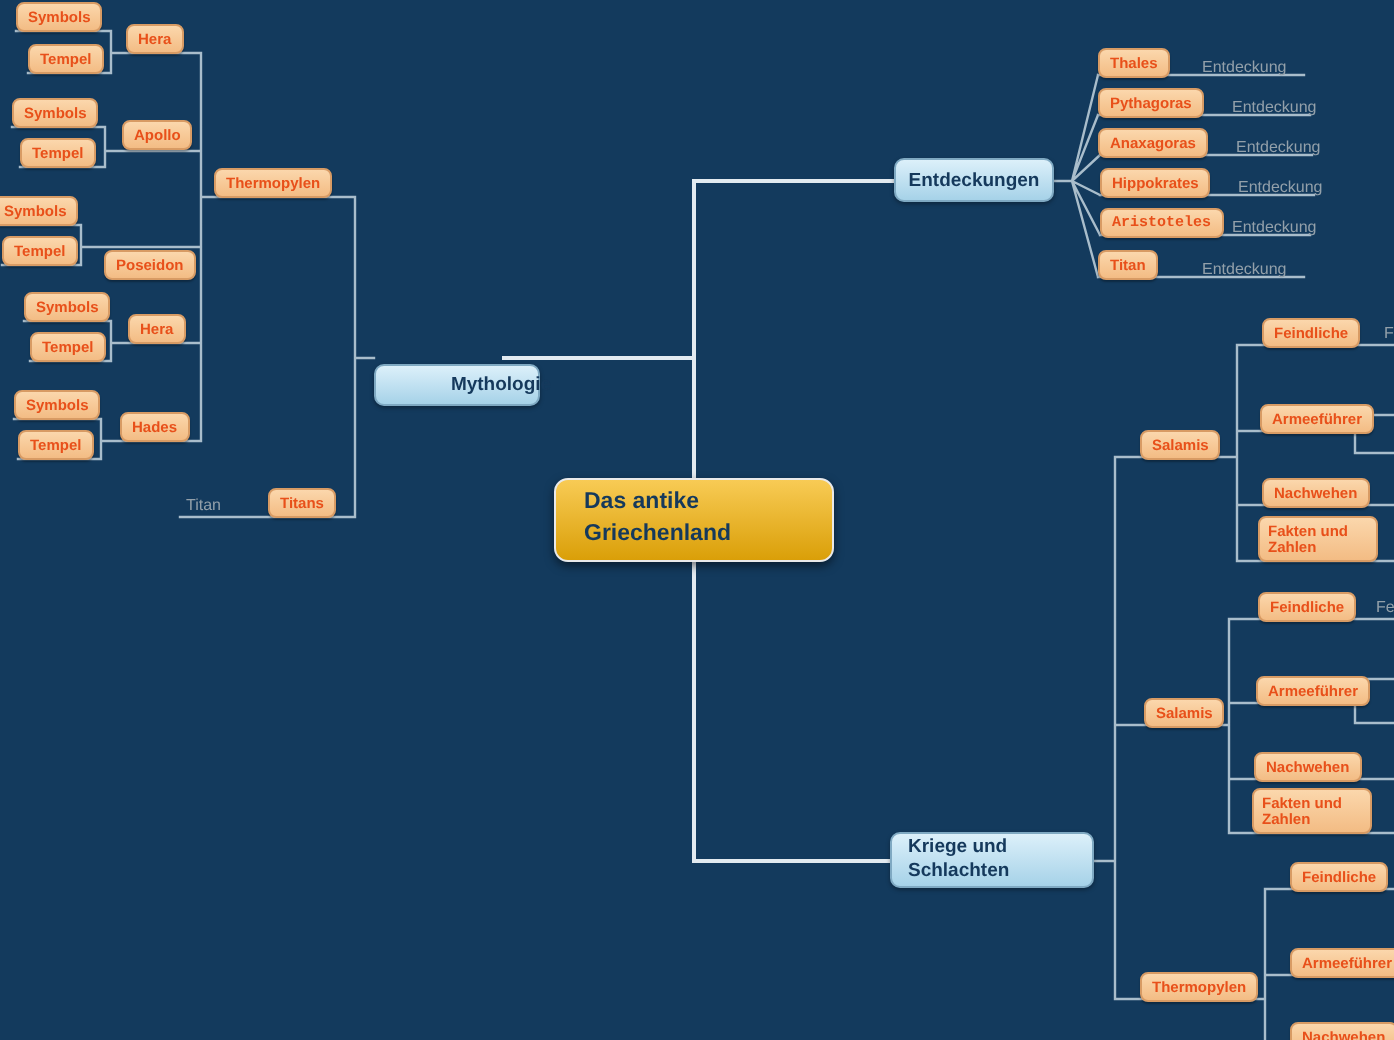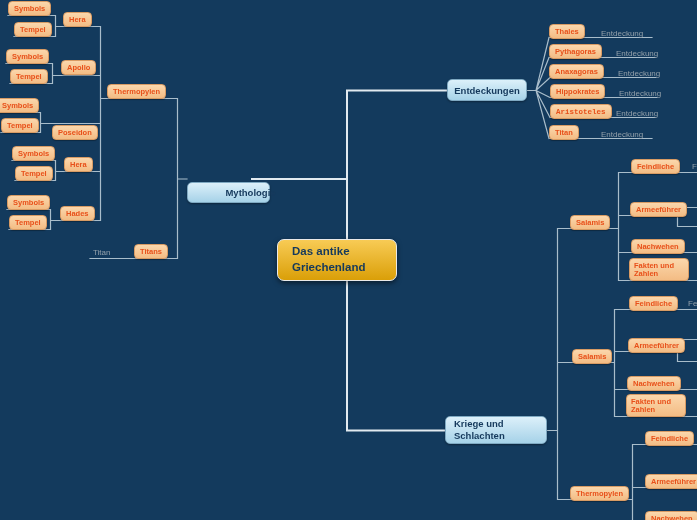--- a/index.html
+++ b/index.html
@@ -67,21 +67,21 @@
       M557.5 499.5 H632.5 M632.5 444.5 V520
       M632.5 444.5 H697 M632.5 487.5 H697"></path>
 
     <path fill="none" stroke="#E2EAF0" stroke-width="2" stroke-linecap="square" d="
       M347 90.5 V430.5
       M347 90.5 H447
       M252 179 H347
       M347 430.5 H445"></path>
   </svg>
 
-  <div class="n root-node" style="left:277px;top:239px;width:120px;height:42px;">Das antike Griechenland</div>
+  <div class="n root-node" style="left:277px;top:239px;width:140px;height:42px;">Das antike Griechenland</div>
 
   <div class="n topic" style="left:187px;top:182px;width:83px;height:21px;padding-left:44px;">Mythologie</div>
   <div class="n topic" style="left:447px;top:79px;width:80px;height:22px;">Entdeckungen</div>
   <div class="n topic left-align" style="left:445px;top:416px;width:102px;height:28px;">Kriege und Schlachten</div>
 
   <div class="n peach" style="left:107px;top:84px;">Thermopylen</div>
 
   <div class="n peach" style="left:63px;top:12px;">Hera</div>
   <div class="n peach" style="left:8px;top:1px;">Symbols</div>
   <div class="n peach" style="left:14px;top:22px;">Tempel</div>

